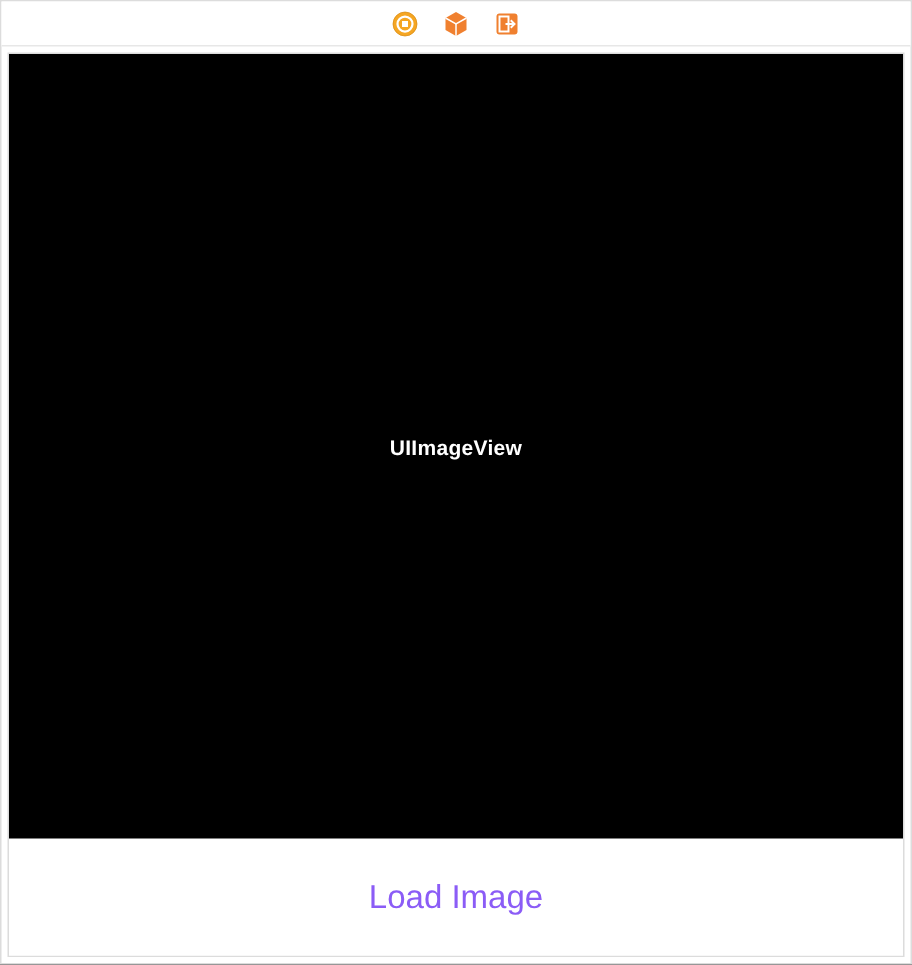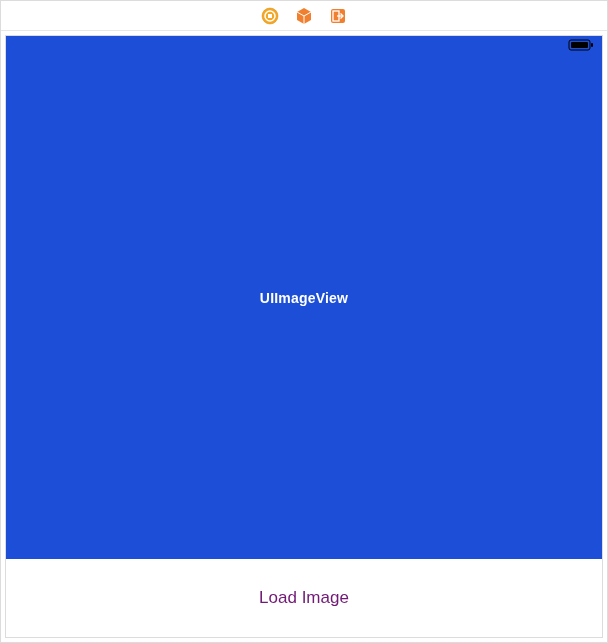--- a/index.html
+++ b/index.html
@@ -37,21 +37,21 @@
       margin: 4px;
       flex: 1;
       border: 1px solid #dcdcdc;
       display: flex;
       flex-direction: column;
       position: relative;
       background: #fff;
     }
     .imageview-area {
       flex: 1;
-      background: #1d4ed8;
+      background: #000000;
       position: relative;
       display: flex;
       align-items: center;
       justify-content: center;
     }
     .imageview-label {
       color: #fff;
       font-weight: 600;
       font-size: 14px;
       letter-spacing: 0.2px;
@@ -70,22 +70,22 @@
     .bottom-bar {
       height: 78px;
       display: flex;
       align-items: center;
       justify-content: center;
       background: #fff;
     }
     .load-btn {
       background: transparent;
       border: none;
-      color: #701a75;
-      font-size: 17px;
+      color: #8b5cf6;
+      font-size: 22px;
       font-weight: 400;
       cursor: pointer;
       font-family: inherit;
     }
   </style>
 </head>
 <body>
 
 <div class="outer">
 

